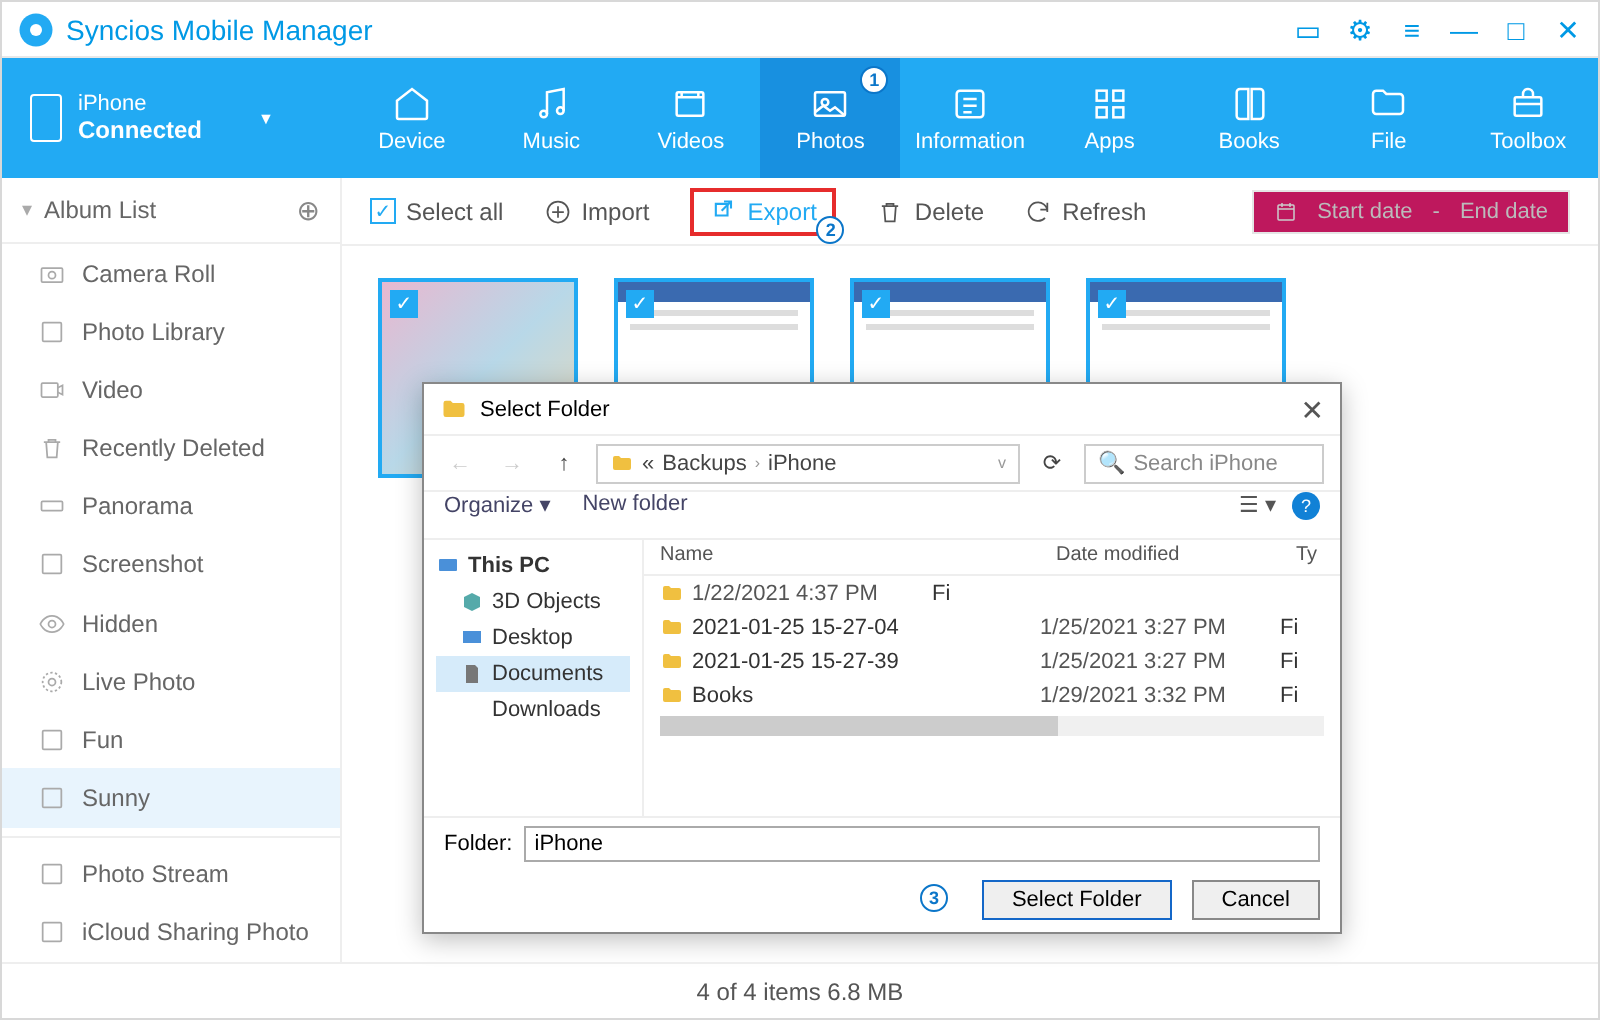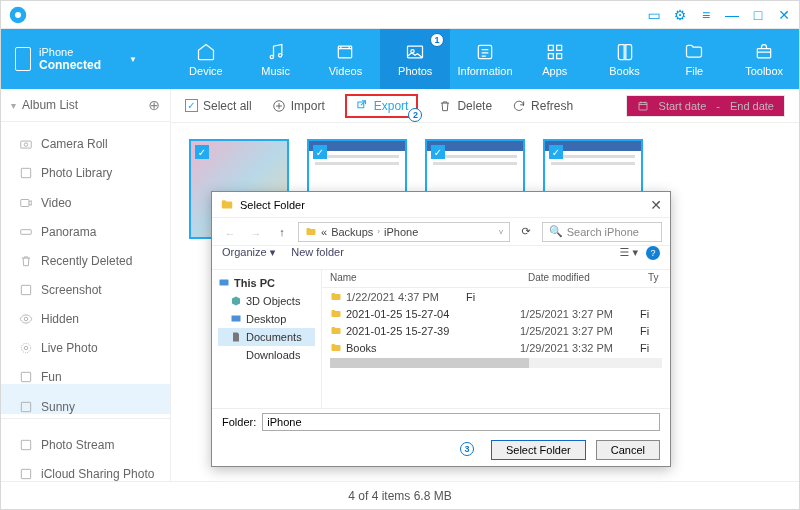--- a/index.html
+++ b/index.html
@@ -18,21 +18,21 @@
 .caret{margin-left:20px;font-size:8px}
 .navbtn{flex:1;min-width:0;display:flex;flex-direction:column;align-items:center;justify-content:center;gap:3px;color:#fff;font-size:11px;position:relative;cursor:pointer}
 .navbtn.active{background:#1890e0}
 .navbtn svg{width:22px;height:20px}
 .callout{position:absolute;width:14px;height:14px;border-radius:50%;background:#fff;border:1.5px solid #0b76c9;color:#0b76c9;font-size:9px;font-weight:700;display:flex;align-items:center;justify-content:center}
 .body{display:flex;height:calc(100% - 88px - 28px)}
 .sidebar{width:170px;border-right:1px solid #eee;display:flex;flex-direction:column}
 .sb-head{height:34px;display:flex;align-items:center;padding:0 10px;color:#666;border-bottom:1px solid #eee}
 .sb-head .chev{font-size:10px;margin-right:6px;color:#aaa}
 .sb-head .plus{margin-left:auto;font-size:14px;color:#888}
-.sb-item{height:30px;display:flex;align-items:flex-end;padding-left:18px;color:#666;font-size:12px;cursor:pointer}
+.sb-item{height:30px;display:flex;align-items:center;padding-left:18px;color:#666;font-size:12px;cursor:pointer}
 .sb-item svg{width:14px;height:14px;margin-right:8px;color:#aaa}
 .sb-item.sel{background:#e8f4fd}
 .sb-sep{height:1px;background:#eee;margin:4px 0}
 .main{flex:1;display:flex;flex-direction:column;min-width:0}
 .toolbar{height:34px;display:flex;align-items:center;gap:20px;padding:0 14px;border-bottom:1px solid #eee;color:#555;font-size:12px}
 .tb-item{display:flex;align-items:center;gap:5px;cursor:pointer}
 .tb-check{width:13px;height:13px;border:1.5px solid #22aaf3;display:inline-flex;align-items:center;justify-content:center;color:#22aaf3;font-size:10px}
 .tb-item svg{width:14px;height:14px}
 .export-hl{border:2px solid #e62c2c;padding:3px 8px;position:relative;color:#22aaf3}
 .date-box{margin-left:auto;height:22px;border:1px solid #e5e5e5;display:flex;align-items:center;gap:10px;padding:0 10px;color:#bbb;font-size:11px;background:#be185d}
@@ -79,20 +79,21 @@
 .statusbar{position:absolute;bottom:0;left:0;right:0;height:28px;border-top:1px solid #eee;display:flex;align-items:center;justify-content:center;color:#555;font-size:12px}
 </style>
 </head>
 <body>
 
 <div class="titlebar">
   <svg class="logo" viewBox="0 0 24 24">
       <circle cx="12" cy="12" r="11" fill="#22aaf3"></circle>
       <path d="M8 12a4 4 0 118 0 4 4 0 01-8 0" fill="#fff"></path>
     </svg>
+  <span class="app-title">Syncios Mobile Manager</span>
   <div class="titlebar-right">
     <span class="wc">▭</span>
     <span class="wc">⚙</span>
     <span class="wc">≡</span>
     <span class="wc">—</span>
     <span class="wc">□</span>
     <span class="wc">✕</span>
   </div>
 </div>
 
@@ -194,29 +195,29 @@
       </div>
     <div class="sb-item">
         <svg viewBox="0 0 24 24" fill="none" stroke="currentColor" stroke-width="1.5">
           <rect x="3" y="6" width="14" height="12" rx="1"></rect>
           <path d="M17 10l4-2v8l-4-2"></path>
         </svg>
         <span>Video</span>
       </div>
     <div class="sb-item">
         <svg viewBox="0 0 24 24" fill="none" stroke="currentColor" stroke-width="1.5">
+          <path d="M5 7h14M9 7V5h6v2M7 7l1 13h8l1-13"></path>
+        </svg>
+        <span>Recently Deleted</span>
+      </div>
+    <div class="sb-item">
+        <svg viewBox="0 0 24 24" fill="none" stroke="currentColor" stroke-width="1.5">
           <rect x="3" y="8" width="18" height="8" rx="1"></rect>
         </svg>
         <span>Panorama</span>
-      </div>
-    <div class="sb-item">
-        <svg viewBox="0 0 24 24" fill="none" stroke="currentColor" stroke-width="1.5">
-          <path d="M5 7h14M9 7V5h6v2M7 7l1 13h8l1-13"></path>
-        </svg>
-        <span>Recently Deleted</span>
       </div>
     <div class="sb-item">
         <svg viewBox="0 0 24 24" fill="none" stroke="currentColor" stroke-width="1.5">
           <rect x="4" y="4" width="16" height="16" rx="1"></rect>
         </svg>
         <span>Screenshot</span>
       </div>
     <div class="sb-item">
         <svg viewBox="0 0 24 24" fill="none" stroke="currentColor" stroke-width="1.5">
           <path d="M2 12s3-7 10-7 10 7 10 7-3 7-10 7-10-7-10-7z"></path>

